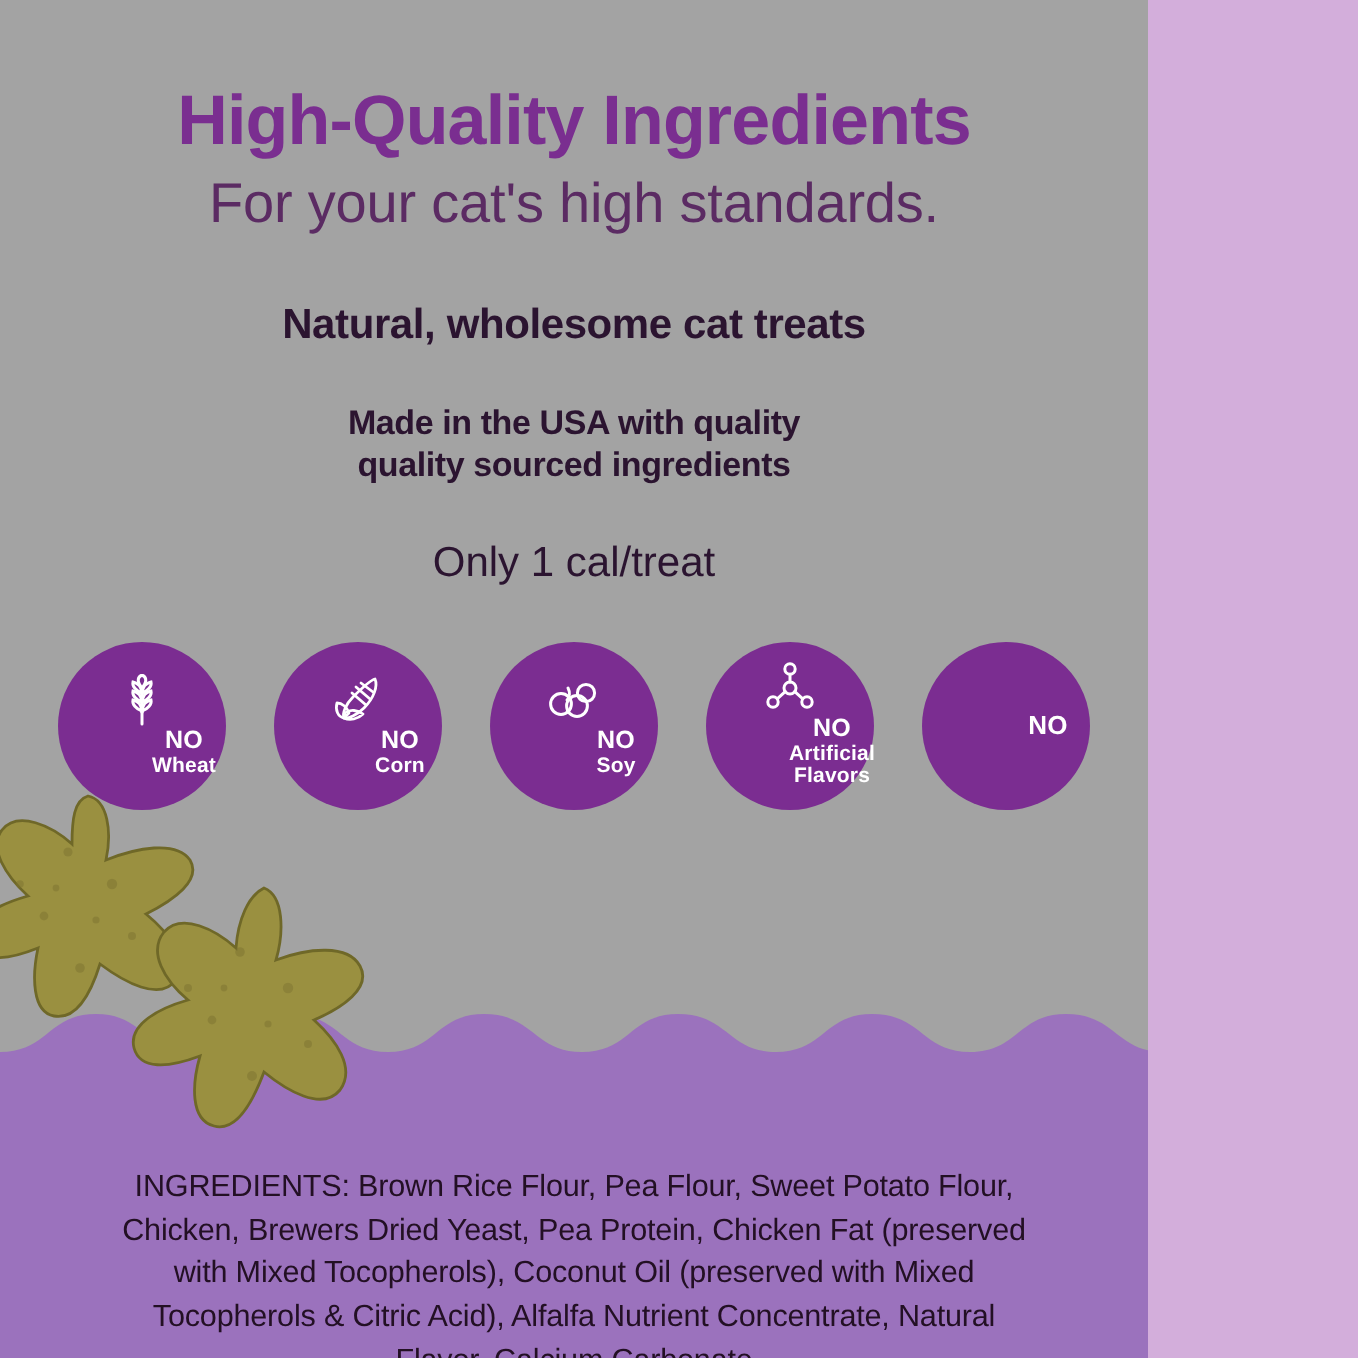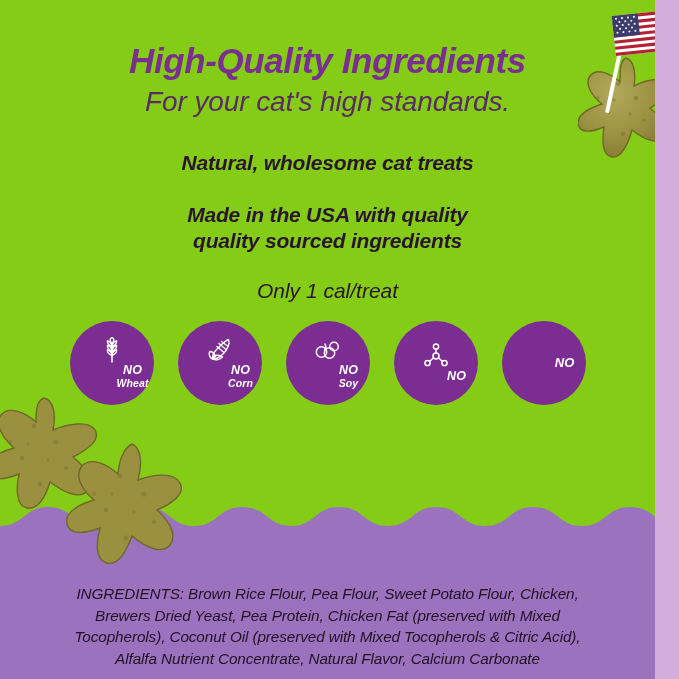--- a/index.html
+++ b/index.html
@@ -1,42 +1,42 @@
 <!DOCTYPE html>
 <html><head>
 <meta charset="utf-8">
 <style>
   html,body{margin:0;padding:0;}
   body{
     width:679px;height:679px;overflow:hidden;
     font-family:"Liberation Sans","DejaVu Sans",sans-serif;
     background:#d3aedb;
   }
-  .poster{position:relative;width:655px;height:679px;overflow:hidden;background:#84cc16;font-style:italic;}
+  .poster{position:relative;width:574px;height:679px;overflow:hidden;background:#a3a3a3;}
 
   
   .band{position:absolute;left:0;right:0;bottom:0;height:175px;}
   .band svg{position:absolute;top:0;left:0;width:679px;height:175px;display:block;}
 
   
   .headline{
     position:absolute;top:42px;left:0;right:0;text-align:center;
     font-size:35px;font-weight:700;color:#7a2e90;letter-spacing:-0.4px;
     line-height:1.1;
   }
   .subhead{
     position:absolute;top:86px;left:0;right:0;text-align:center;
     font-size:28px;font-weight:400;color:#5b2b63;letter-spacing:-0.1px;
   }
 
   
   .claims{position:absolute;top:150px;left:0;right:0;text-align:center;color:#2b1430;}
   .claim{font-weight:700;letter-spacing:-0.2px;}
   .claim-1{font-size:21px;line-height:1.2;}
-  .claim-2{font-size:21px;line-height:1.22;margin-top:27px;text-align:center;}
+  .claim-2{font-size:17px;line-height:1.22;margin-top:27px;text-align:center;}
   .claim-3{font-size:21px;font-weight:400;margin-top:26px;letter-spacing:0;}
 
   
   .badges{position:absolute;top:321px;left:0;right:0;height:90px;
           display:flex;justify-content:center;gap:24px;}
   .badge{
     width:84px;height:84px;border-radius:50%;
     background:#7b2d91;color:#fff;
     display:flex;flex-direction:column;align-items:center;justify-content:center;
     text-align:center;position:relative;
@@ -246,20 +246,21 @@
         <svg width="24" height="26" viewBox="0 0 24 26" fill="none" stroke="#fff" stroke-width="1.5">
           <circle cx="12" cy="3.5" r="2.6"></circle>
           <circle cx="12" cy="13" r="3"></circle>
           <circle cx="3.5" cy="20" r="2.6"></circle>
           <circle cx="20.5" cy="20" r="2.6"></circle>
           <path d="M12,6.1 L12,10 M9.6,14.8 L5.6,18.4 M14.4,14.8 L18.4,18.4" stroke-linecap="round"></path>
         </svg>
       </span>
       <span class="btxt">
         <span class="no">NO</span>
+        <span class="sub">Artificial Flavors</span>
       </span>
     </div>
 
     <div class="badge no-icon">
       <span class="btxt">
         <span class="no">NO</span>
       </span>
     </div>
 
   </div>

